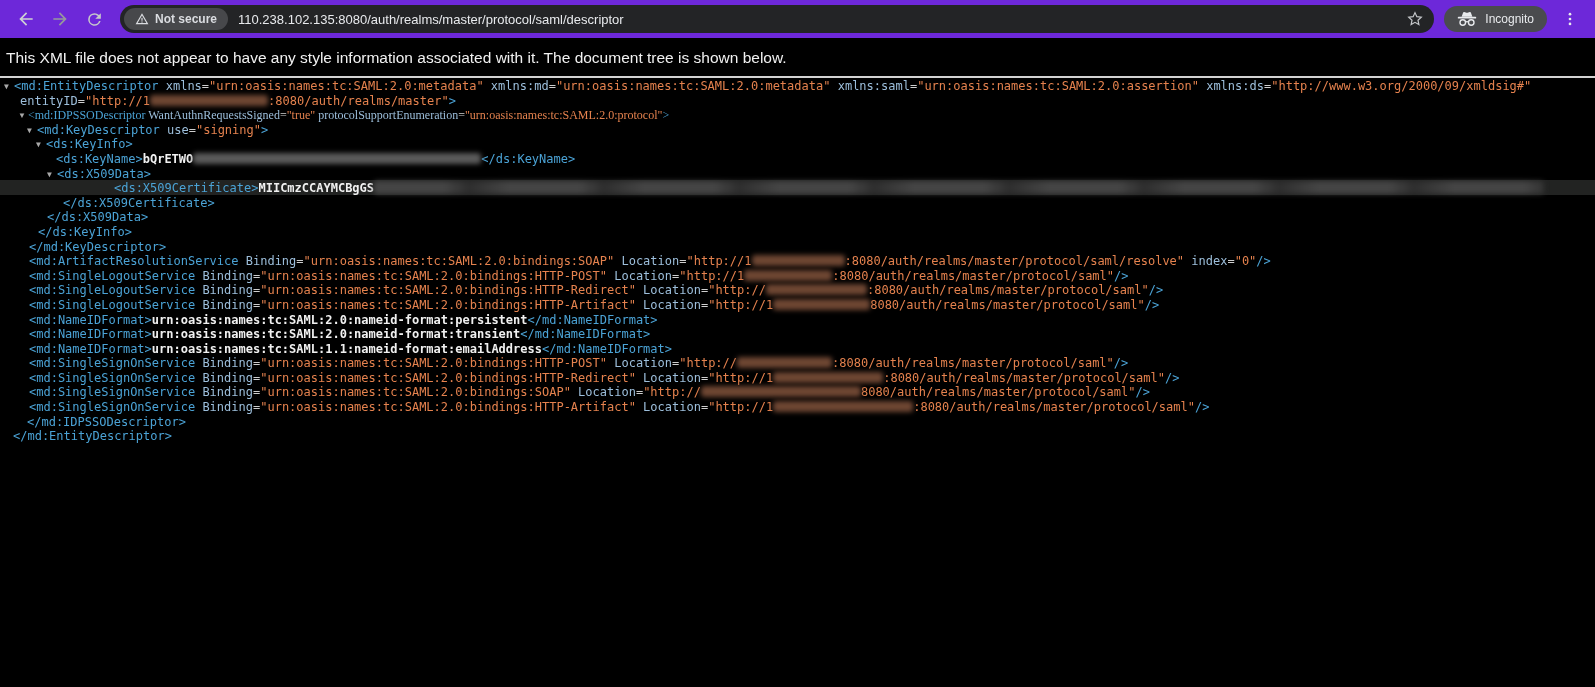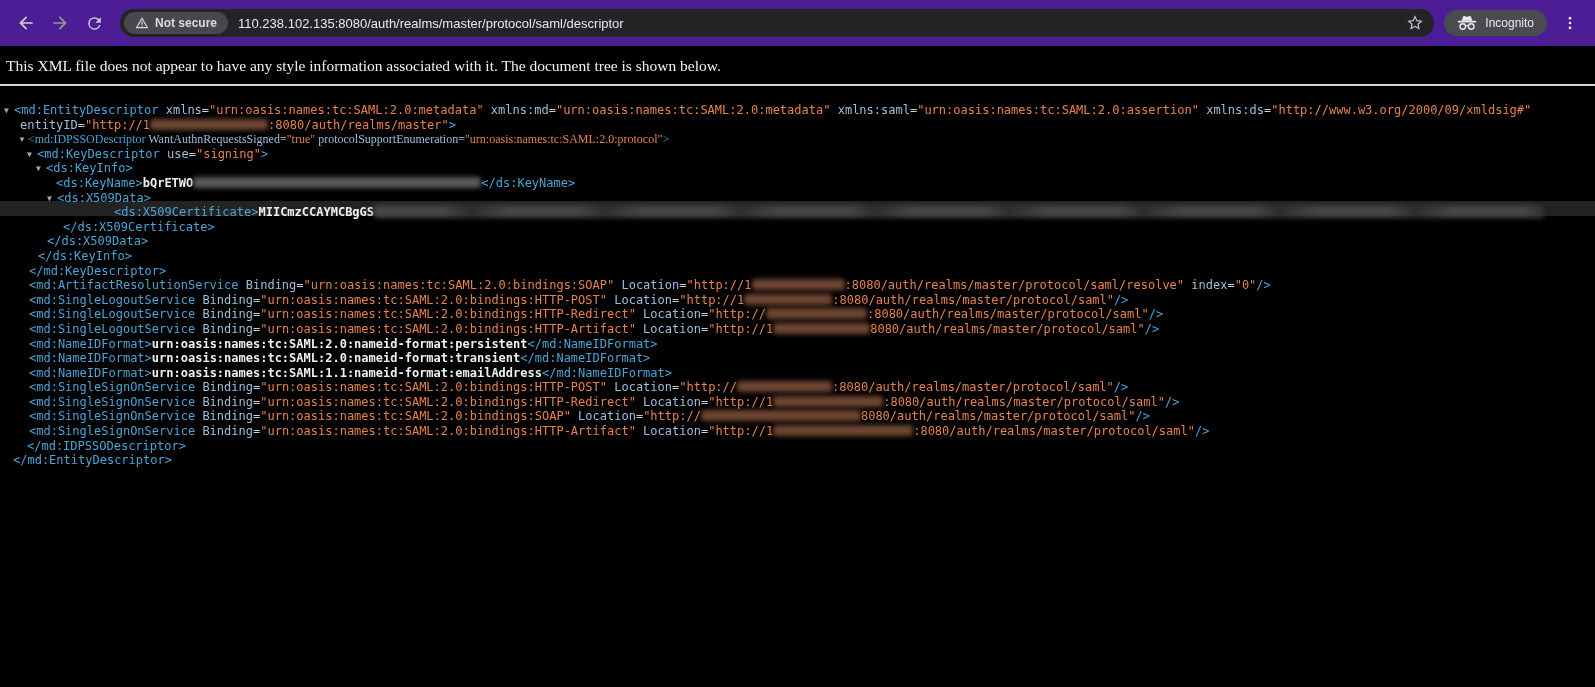--- a/index.html
+++ b/index.html
@@ -1,20 +1,20 @@
 <!DOCTYPE html>
 <html><head>
 <meta charset="utf-8">
 <style>
   * { margin:0; padding:0; box-sizing:border-box; }
   html,body { width:1595px; height:687px; background:#000; overflow:hidden;
               font-family:"Liberation Sans", sans-serif; }
 
   
-  .toolbar { height:46px; background:#4c1d95; display:flex; align-items:center;
+  .toolbar { height:38px; background:#6d28d9; display:flex; align-items:center;
              padding:0 10px; gap:2px; }
   .navbtn { width:32px; height:32px; border-radius:16px; display:flex;
             align-items:center; justify-content:center; flex:0 0 auto; cursor:pointer; }
   .navbtn svg { display:block; }
   .urlbar { flex:1 1 auto; height:28px; background:#232426; border-radius:14px;
             display:flex; align-items:center; padding:0 6px 0 4px; margin:0 8px; min-width:0; }
   .chip { display:flex; align-items:center; gap:6px; background:#47484b;
           border-radius:12px; padding:4px 11px; flex:0 0 auto; }
   .chip-label { font-size:12px; color:#dadce0; font-weight:bold; white-space:nowrap; }
   .url-text { font-size:13px; color:#e8eaed; margin-left:10px; white-space:nowrap;
@@ -22,25 +22,25 @@
   .star-btn { width:26px; height:26px; display:flex; align-items:center;
               justify-content:center; flex:0 0 auto; cursor:pointer; }
   .incog { display:flex; align-items:center; gap:8px; background:#4a4b4e;
            border-radius:14px; padding:5px 13px; flex:0 0 auto; margin-right:6px; }
   .incog-label { font-size:12px; color:#e8eaed; white-space:nowrap; }
   .menu-btn { width:30px; height:30px; display:flex; align-items:center;
               justify-content:center; flex:0 0 auto; cursor:pointer; }
 
   
   .page { background:#000; height:649px; }
-  .notice { font-family:Liberation Serif, serif; font-size:15.5px; color:#f1f1f1;
+  .notice { font-family:Liberation Sans, sans-serif; font-size:15.5px; color:#f1f1f1;
             padding:11px 8px 9px 6px; border-bottom:2px solid #d2d2d2; }
 
   .tree { font-family:"DejaVu Sans Mono","Liberation Mono",monospace; font-size:12px;
-          line-height:22px; padding-top:13px; color:#c8c8c8; }
+          line-height:16px; padding-top:0; color:#c8c8c8; }
   .xline { white-space:pre; height:14.6px; }
   .xline.hl { background:#222322; }
   .arrow { display:inline-block; width:10px; font-size:8px; color:#a8a8a8;
            vertical-align:1px; cursor:pointer; }
   .t { color:#4ba3d6; }                       
   .a { color:#9dbfdc; }                       
   .q { color:#cfcfcf; }                       
   .v { color:#e5824e; }                       
   .b { color:#f0f0f0; font-weight:bold; }     
   .blur { display:inline-block; height:11px; border-radius:3px; filter:blur(2.5px);

